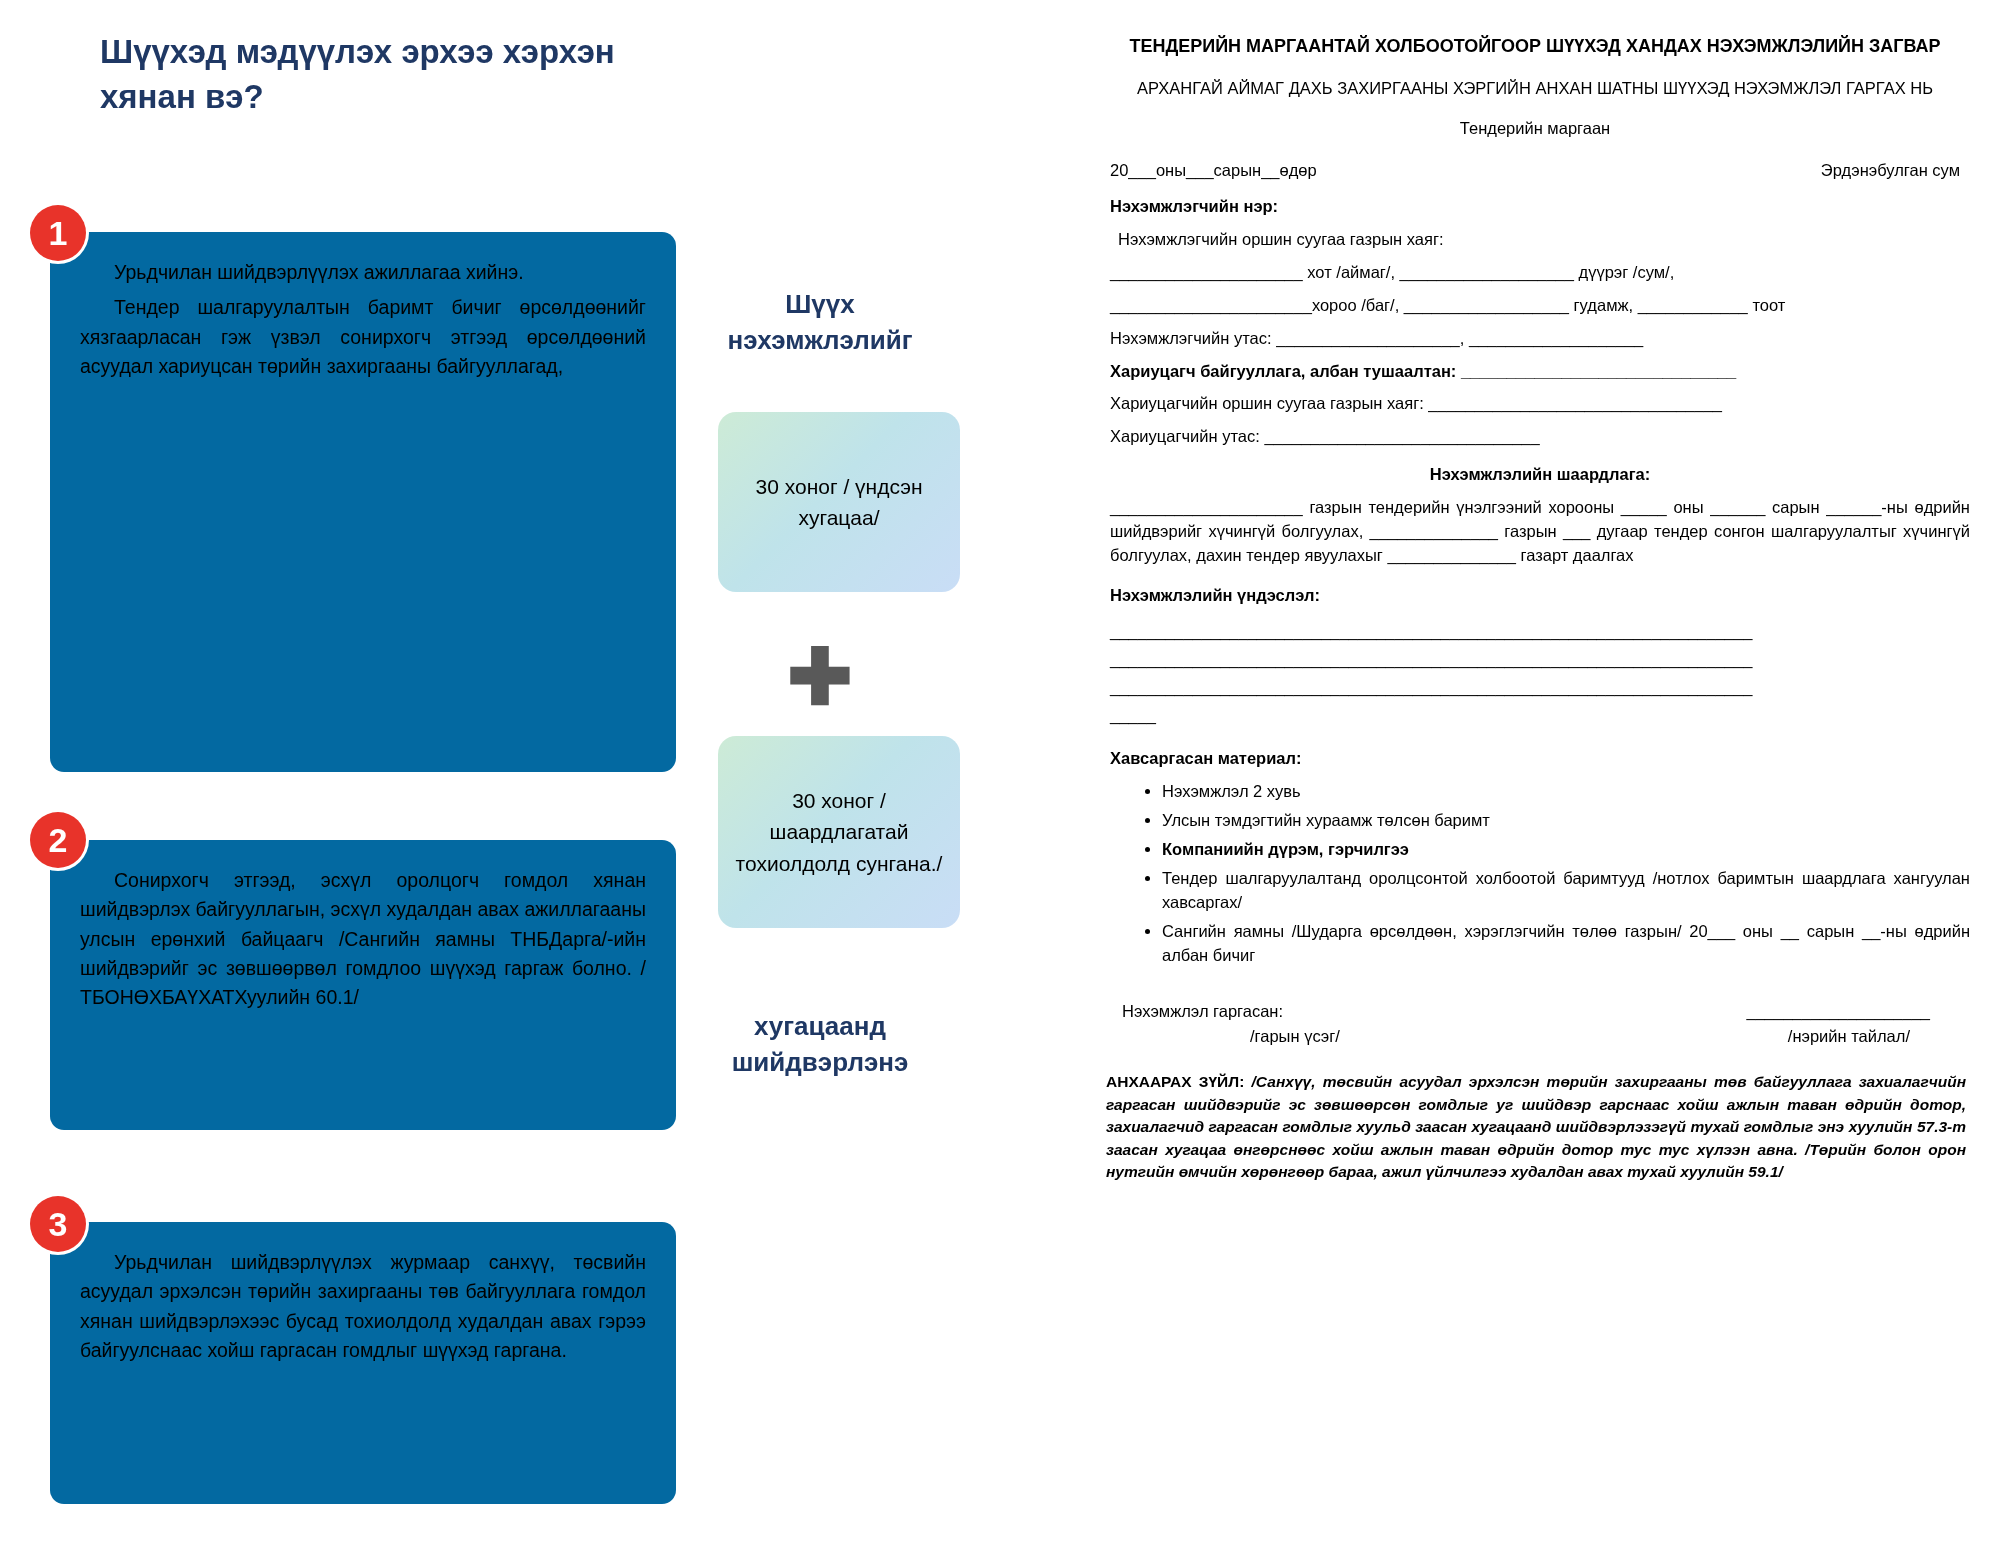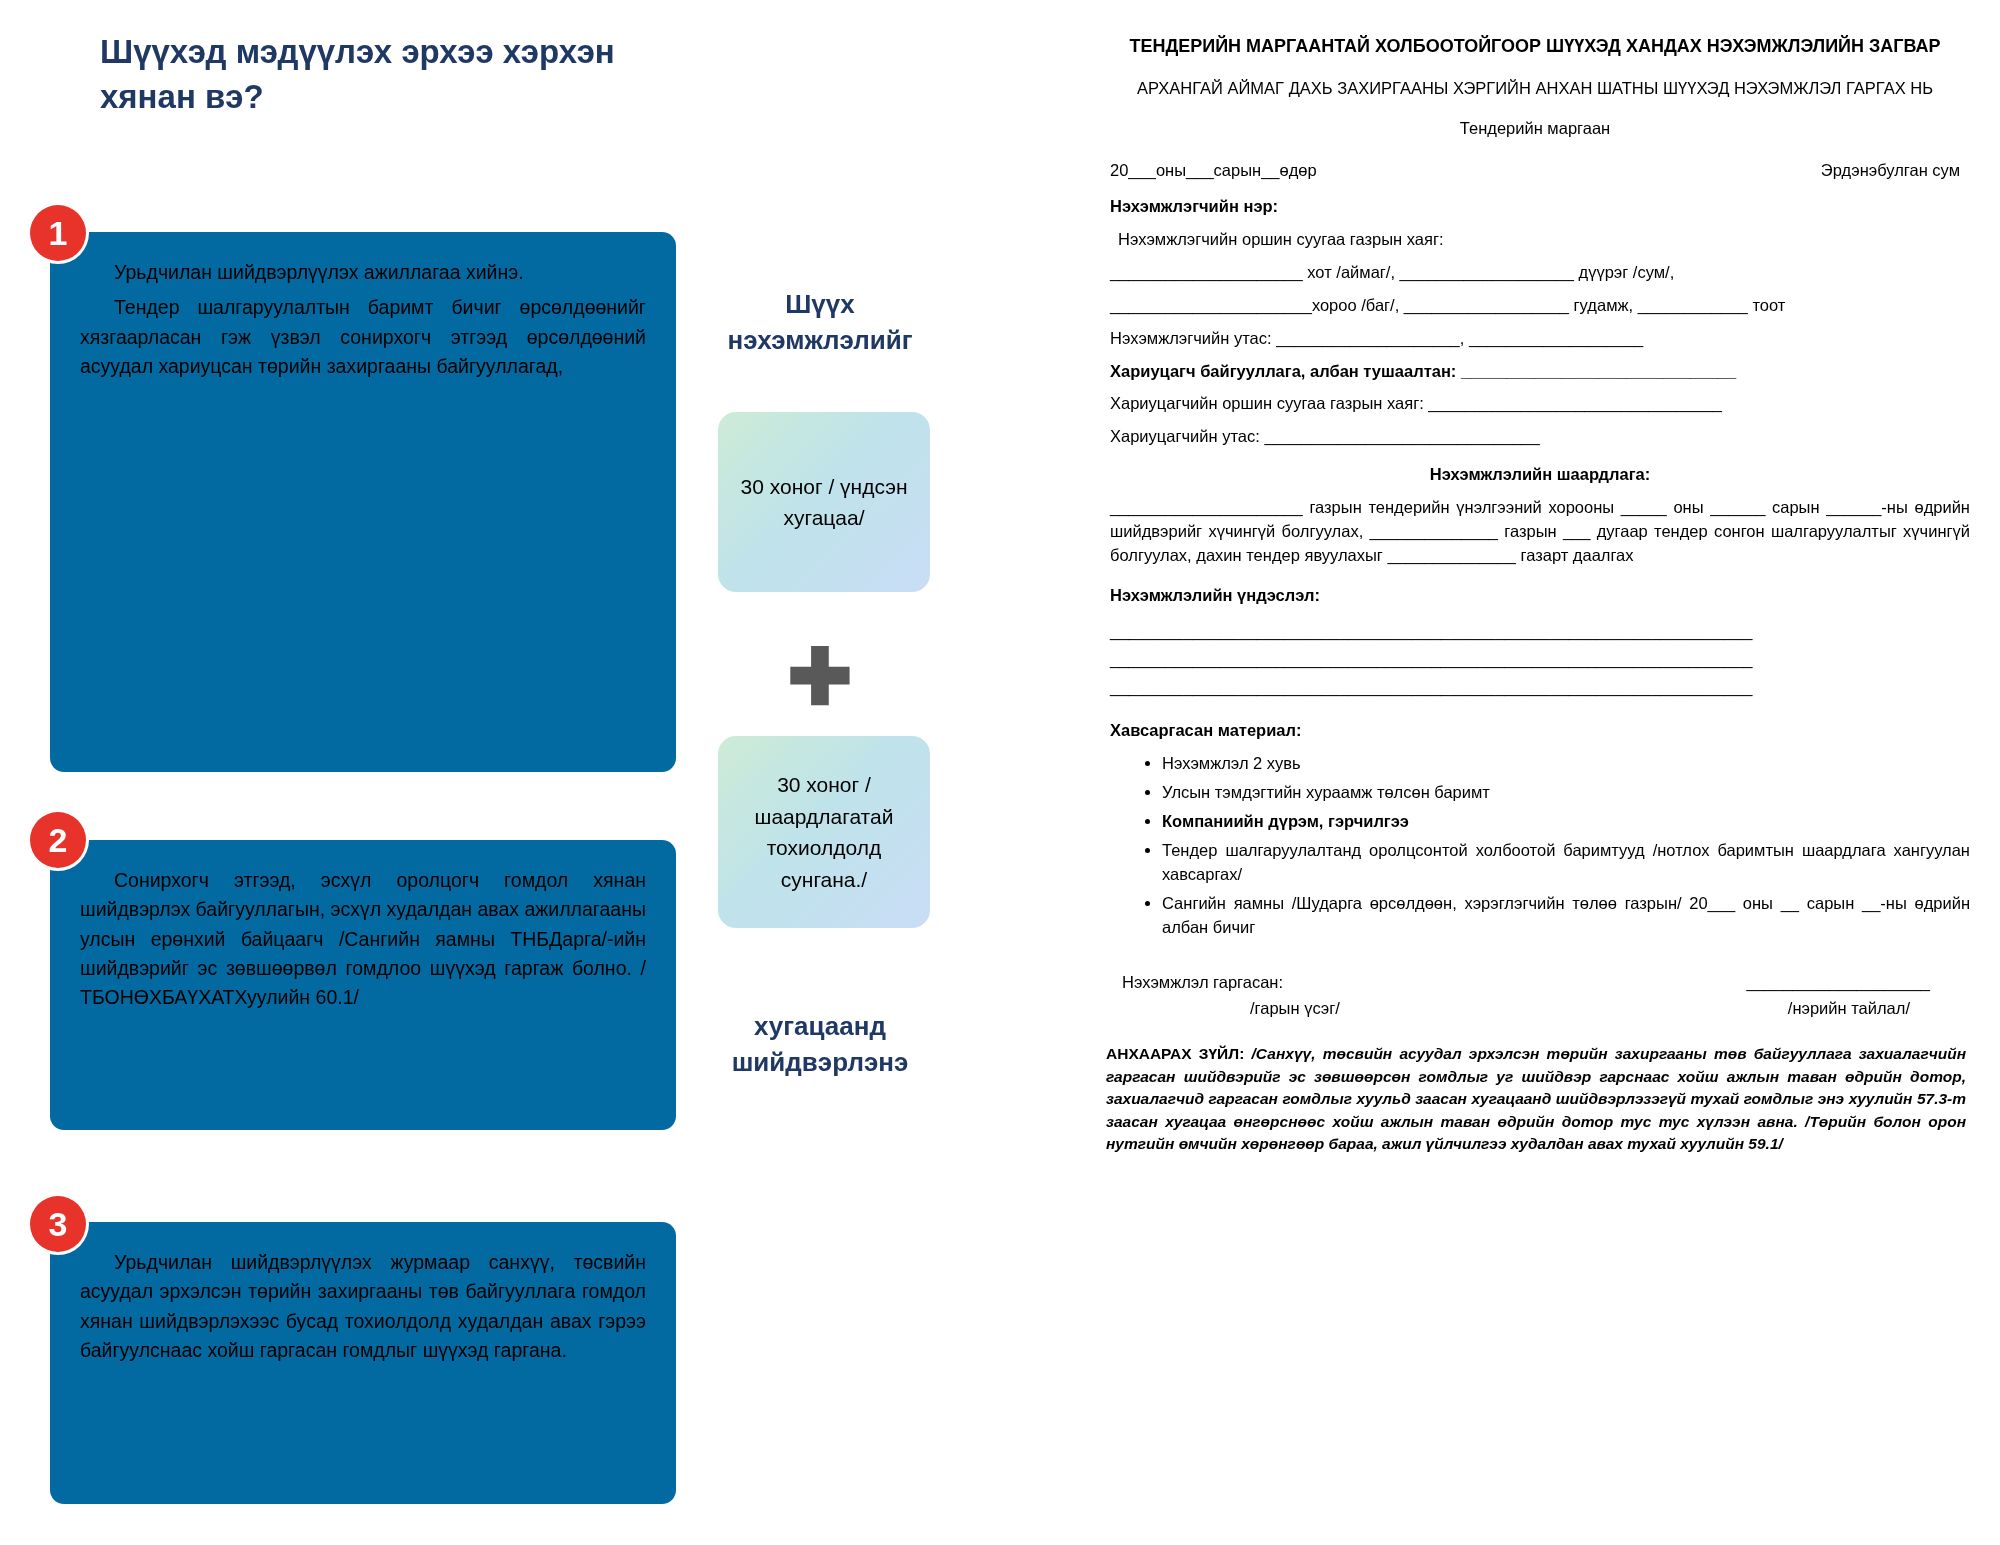--- a/index.html
+++ b/index.html
@@ -98,21 +98,21 @@
     left: 0; top: 258px;
     width: 260px;
     font-size: 26px;
     font-weight: bold;
     color: #1F3864;
     line-height: 1.4;
   }
   .mid-box {
     position: absolute;
     left: 28px;
-    width: 212px;
+    width: 242px;
     border-radius: 18px;
     background: linear-gradient(135deg, #CDEBD6 0%, #BFE3EA 45%, #C9DDF6 100%);
     box-sizing: border-box;
     display: flex;
     align-items: center;
     justify-content: center;
     padding: 10px 14px;
   }
   .mid-box span {
     font-size: 21px;
@@ -273,20 +273,21 @@
     <div class="fld">Хариуцагчийн утас: ______________________________</div>
 
     <div class="fld lbl-bold" style="margin-top:14px;text-align:center;">Нэхэмжлэлийн шаардлага:</div>
     <div class="fld just">_____________________ газрын тендерийн үнэлгээний хорооны _____ оны ______ сарын ______-ны өдрийн шийдвэрийг хүчингүй болгуулах, ______________ газрын ___ дугаар тендер сонгон шалгаруулалтыг хүчингүй болгуулах, дахин тендер явуулахыг ______________ газарт даалгах</div>
 
     <div class="fld lbl-bold" style="margin-top:16px;">Нэхэмжлэлийн үндэслэл:</div>
     <div class="lines">
       <div>______________________________________________________________________</div>
       <div>______________________________________________________________________</div>
       <div>______________________________________________________________________</div>
+      <div>_____</div>
     </div>
 
     <div class="fld lbl-bold" style="margin-top:18px;">Хавсаргасан материал:</div>
     <ul class="mats">
       <li>Нэхэмжлэл 2 хувь</li>
       <li>Улсын тэмдэгтийн хураамж төлсөн баримт</li>
       <li class="lbl-bold">Компаниийн дүрэм, гэрчилгээ</li>
       <li>Тендер шалгаруулалтанд оролцсонтой холбоотой баримтууд /нотлох баримтын шаардлага хангуулан хавсаргах/</li>
       <li>Сангийн яамны /Шударга өрсөлдөөн, хэрэглэгчийн төлөө газрын/ 20___ оны __ сарын __-ны өдрийн албан бичиг</li>
     </ul>

